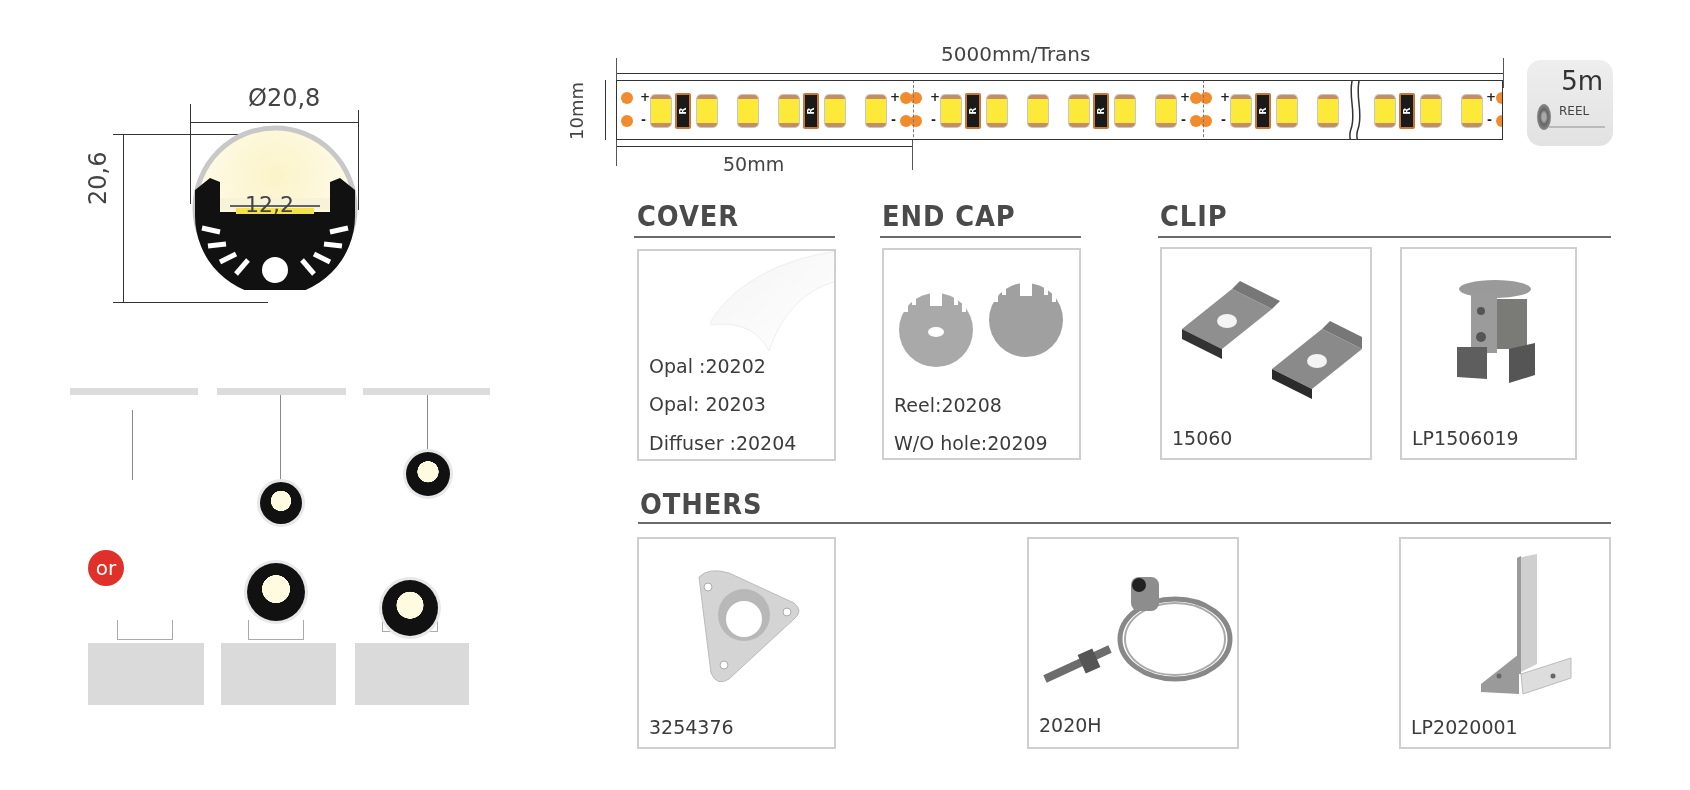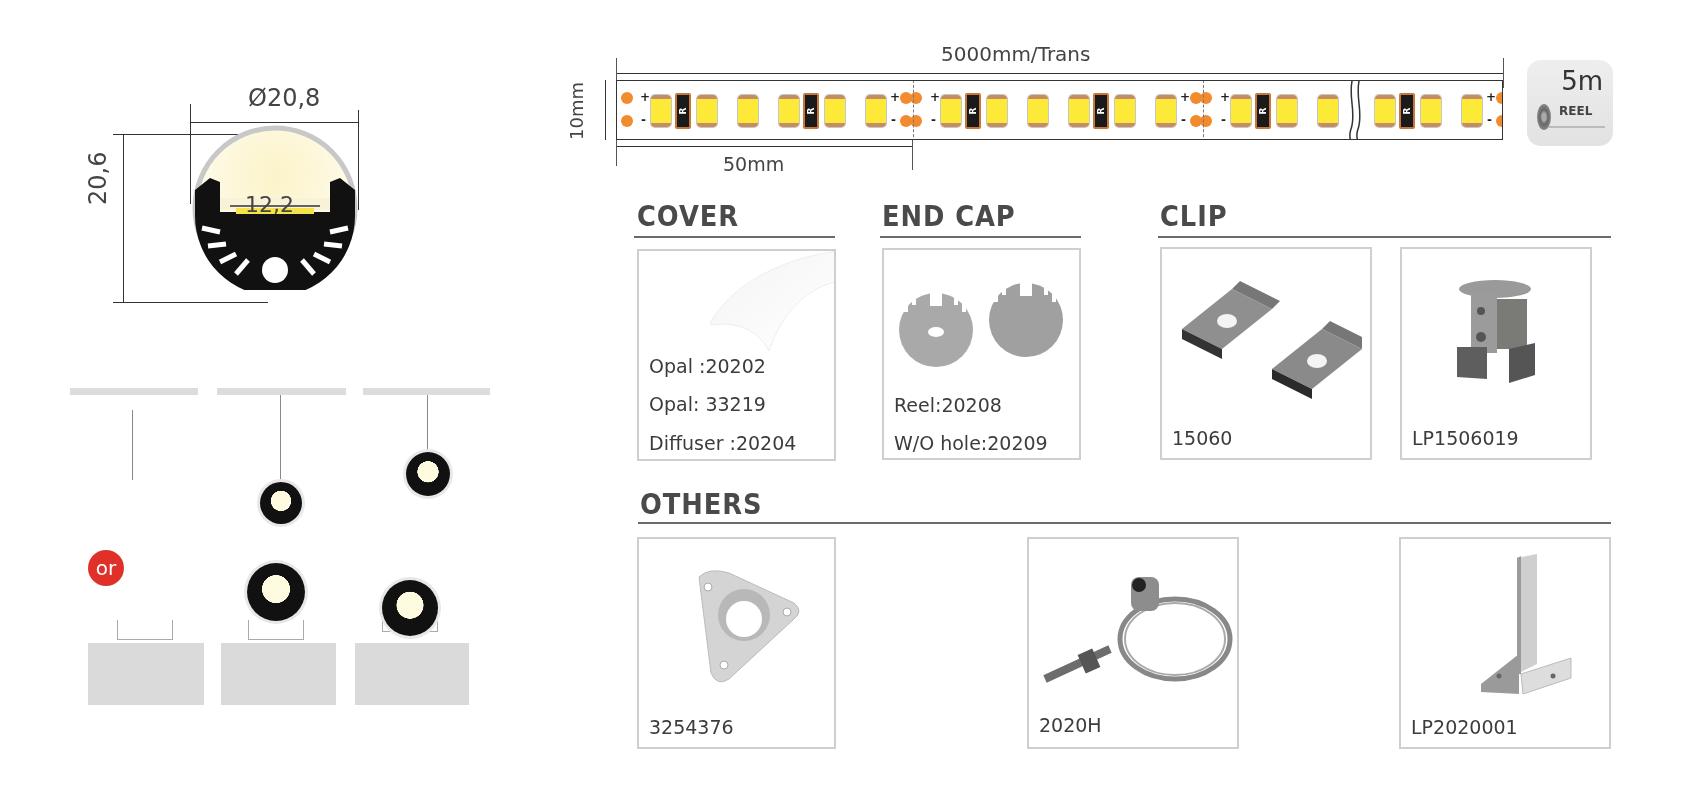--- a/index.html
+++ b/index.html
@@ -21,21 +21,21 @@
   .seg-divider { position: absolute; top: -6px; height: 72px; border-left: 1px dashed #777; }
   .led { position: absolute; top: 14px; width: 20px; height: 32px; border-radius: 4px; background: linear-gradient(#c58d63 0 14%, #fde938 14% 86%, #c58d63 86%); box-shadow: 0 0 0 1px #c7c7c7; }
   .res { position: absolute; top: 12px; width: 16px; height: 36px; background: #1a1a1a; border: 2px solid #c6773a; border-radius: 2px; color: #fff; font-size: 9px; font-weight: bold; display: flex; align-items: center; justify-content: center; }
   .res span { transform: rotate(-90deg); display: block; }
   .pad { position: absolute; width: 12px; height: 12px; border-radius: 50%; background: #f28a2e; }
   .pm { position: absolute; font-size: 12px; font-weight: bold; color: #222; line-height: 12px; }
   .break-mark { position: absolute; top: -4px; width: 20px; height: 70px; }
 
   .reel-badge { position: absolute; left: 1527px; top: 60px; width: 86px; height: 86px; border-radius: 14px; background: linear-gradient(#eeeeee, #e2e2e2); }
   .reel-badge .big { position: absolute; right: 10px; top: 6px; font-size: 26px; color: #333; font-family: "DejaVu Sans", sans-serif; }
-  .reel-badge .small { position: absolute; left: 32px; top: 44px; font-size: 12px; color: #444; font-weight: bold; }
+  .reel-badge .small { position: absolute; left: 32px; top: 44px; font-size: 12px; color: #444; font-weight: normal; }
   .reel-badge .spool { position: absolute; left: 10px; top: 44px; width: 14px; height: 26px; border-radius: 50%; background: radial-gradient(#aaa 20%, #666 40%, #888 70%, #ccc); }
   .reel-badge .tail { position: absolute; left: 22px; top: 66px; width: 56px; height: 2px; background: #bbb; }
 
   
   .sec-title { position: absolute; font-family: "DejaVu Sans", sans-serif; font-size: 28px; letter-spacing: 1px; color: #4a4a4a; font-weight: bold; transform: scaleX(0.92); transform-origin: left; }
   .sec-rule { position: absolute; height: 0; border-top: 2px solid #6a6a6a; }
 
   .card { position: absolute; border: 2px solid #cfcfcf; background: #fff; overflow: hidden; }
   .card .code { position: absolute; left: 10px; font-size: 19px; color: #3c3c3c; white-space: nowrap; font-family: "DejaVu Sans", sans-serif; }
 
@@ -191,21 +191,21 @@
   <svg class="abs" style="left:60px; top:0;" width="140" height="110" viewBox="0 0 140 110">
     <defs>
       <linearGradient id="cov" x1="0" y1="0" x2="1" y2="1">
         <stop offset="0%" stop-color="#f4f4f4"></stop>
         <stop offset="100%" stop-color="#ffffff"></stop>
       </linearGradient>
     </defs>
     <path d="M12,70 C30,40 70,10 138,0 L138,30 C100,40 80,70 70,100 C60,80 40,70 12,74 Z" fill="url(#cov)" stroke="#eeeeee"></path>
   </svg>
   <div class="code" style="top:104px; font-size:19px;">Opal :20202</div>
-  <div class="code" style="top:142px; font-size:19px;">Opal:  33219</div>
+  <div class="code" style="top:142px; font-size:19px;">Opal:  20203</div>
   <div class="code" style="top:181px; font-size:19px;">Diffuser :20204</div>
 </div>
 
 <div class="sec-title" style="left:882px; top:200px;">END CAP</div>
 <div class="sec-rule" style="left:880px; top:236px; width:201px;"></div>
 <div class="card" style="left:882px; top:248px; width:199px; height:212px;">
   <svg class="abs" style="left:12px; top:32px;" width="80" height="90" viewBox="0 0 80 90">
     <circle cx="40" cy="48" r="37" fill="#a9a9a9"></circle>
     <rect x="34" y="6" width="12" height="18" fill="#fff"></rect>
     <g fill="#fff">
@@ -242,21 +242,21 @@
     </g>
     <g transform="translate(90,40)">
       <polygon points="10,50 60,10 100,30 50,70" fill="#8a8a8a"></polygon>
       <polygon points="10,50 50,70 50,80 10,60" fill="#2b2b2b"></polygon>
       <polygon points="60,10 68,2 108,22 100,30" fill="#777"></polygon>
       <ellipse cx="55" cy="42" rx="10" ry="7" fill="#f4f4f4"></ellipse>
     </g>
   </svg>
   <div class="code" style="top:178px;">15060</div>
 </div>
-<div class="card" style="left:1400px; top:247px; width:192px; height:213px;">
+<div class="card" style="left:1400px; top:247px; width:177px; height:213px;">
   <svg class="abs" style="left:55px; top:30px;" width="90" height="110" viewBox="0 0 90 110">
     <ellipse cx="38" cy="10" rx="36" ry="9" fill="#9a9a9a"></ellipse>
     <rect x="14" y="14" width="26" height="60" fill="#9b9b9b"></rect>
     <rect x="40" y="20" width="30" height="50" fill="#7a7a76"></rect>
     <circle cx="24" cy="32" r="4" fill="#555"></circle>
     <circle cx="24" cy="58" r="5" fill="#555"></circle>
     <polygon points="0,68 30,68 30,100 0,98" fill="#5e5e5e"></polygon>
     <polygon points="52,70 78,64 78,96 52,104" fill="#555"></polygon>
   </svg>
   <div class="code" style="top:178px;">LP1506019</div>

